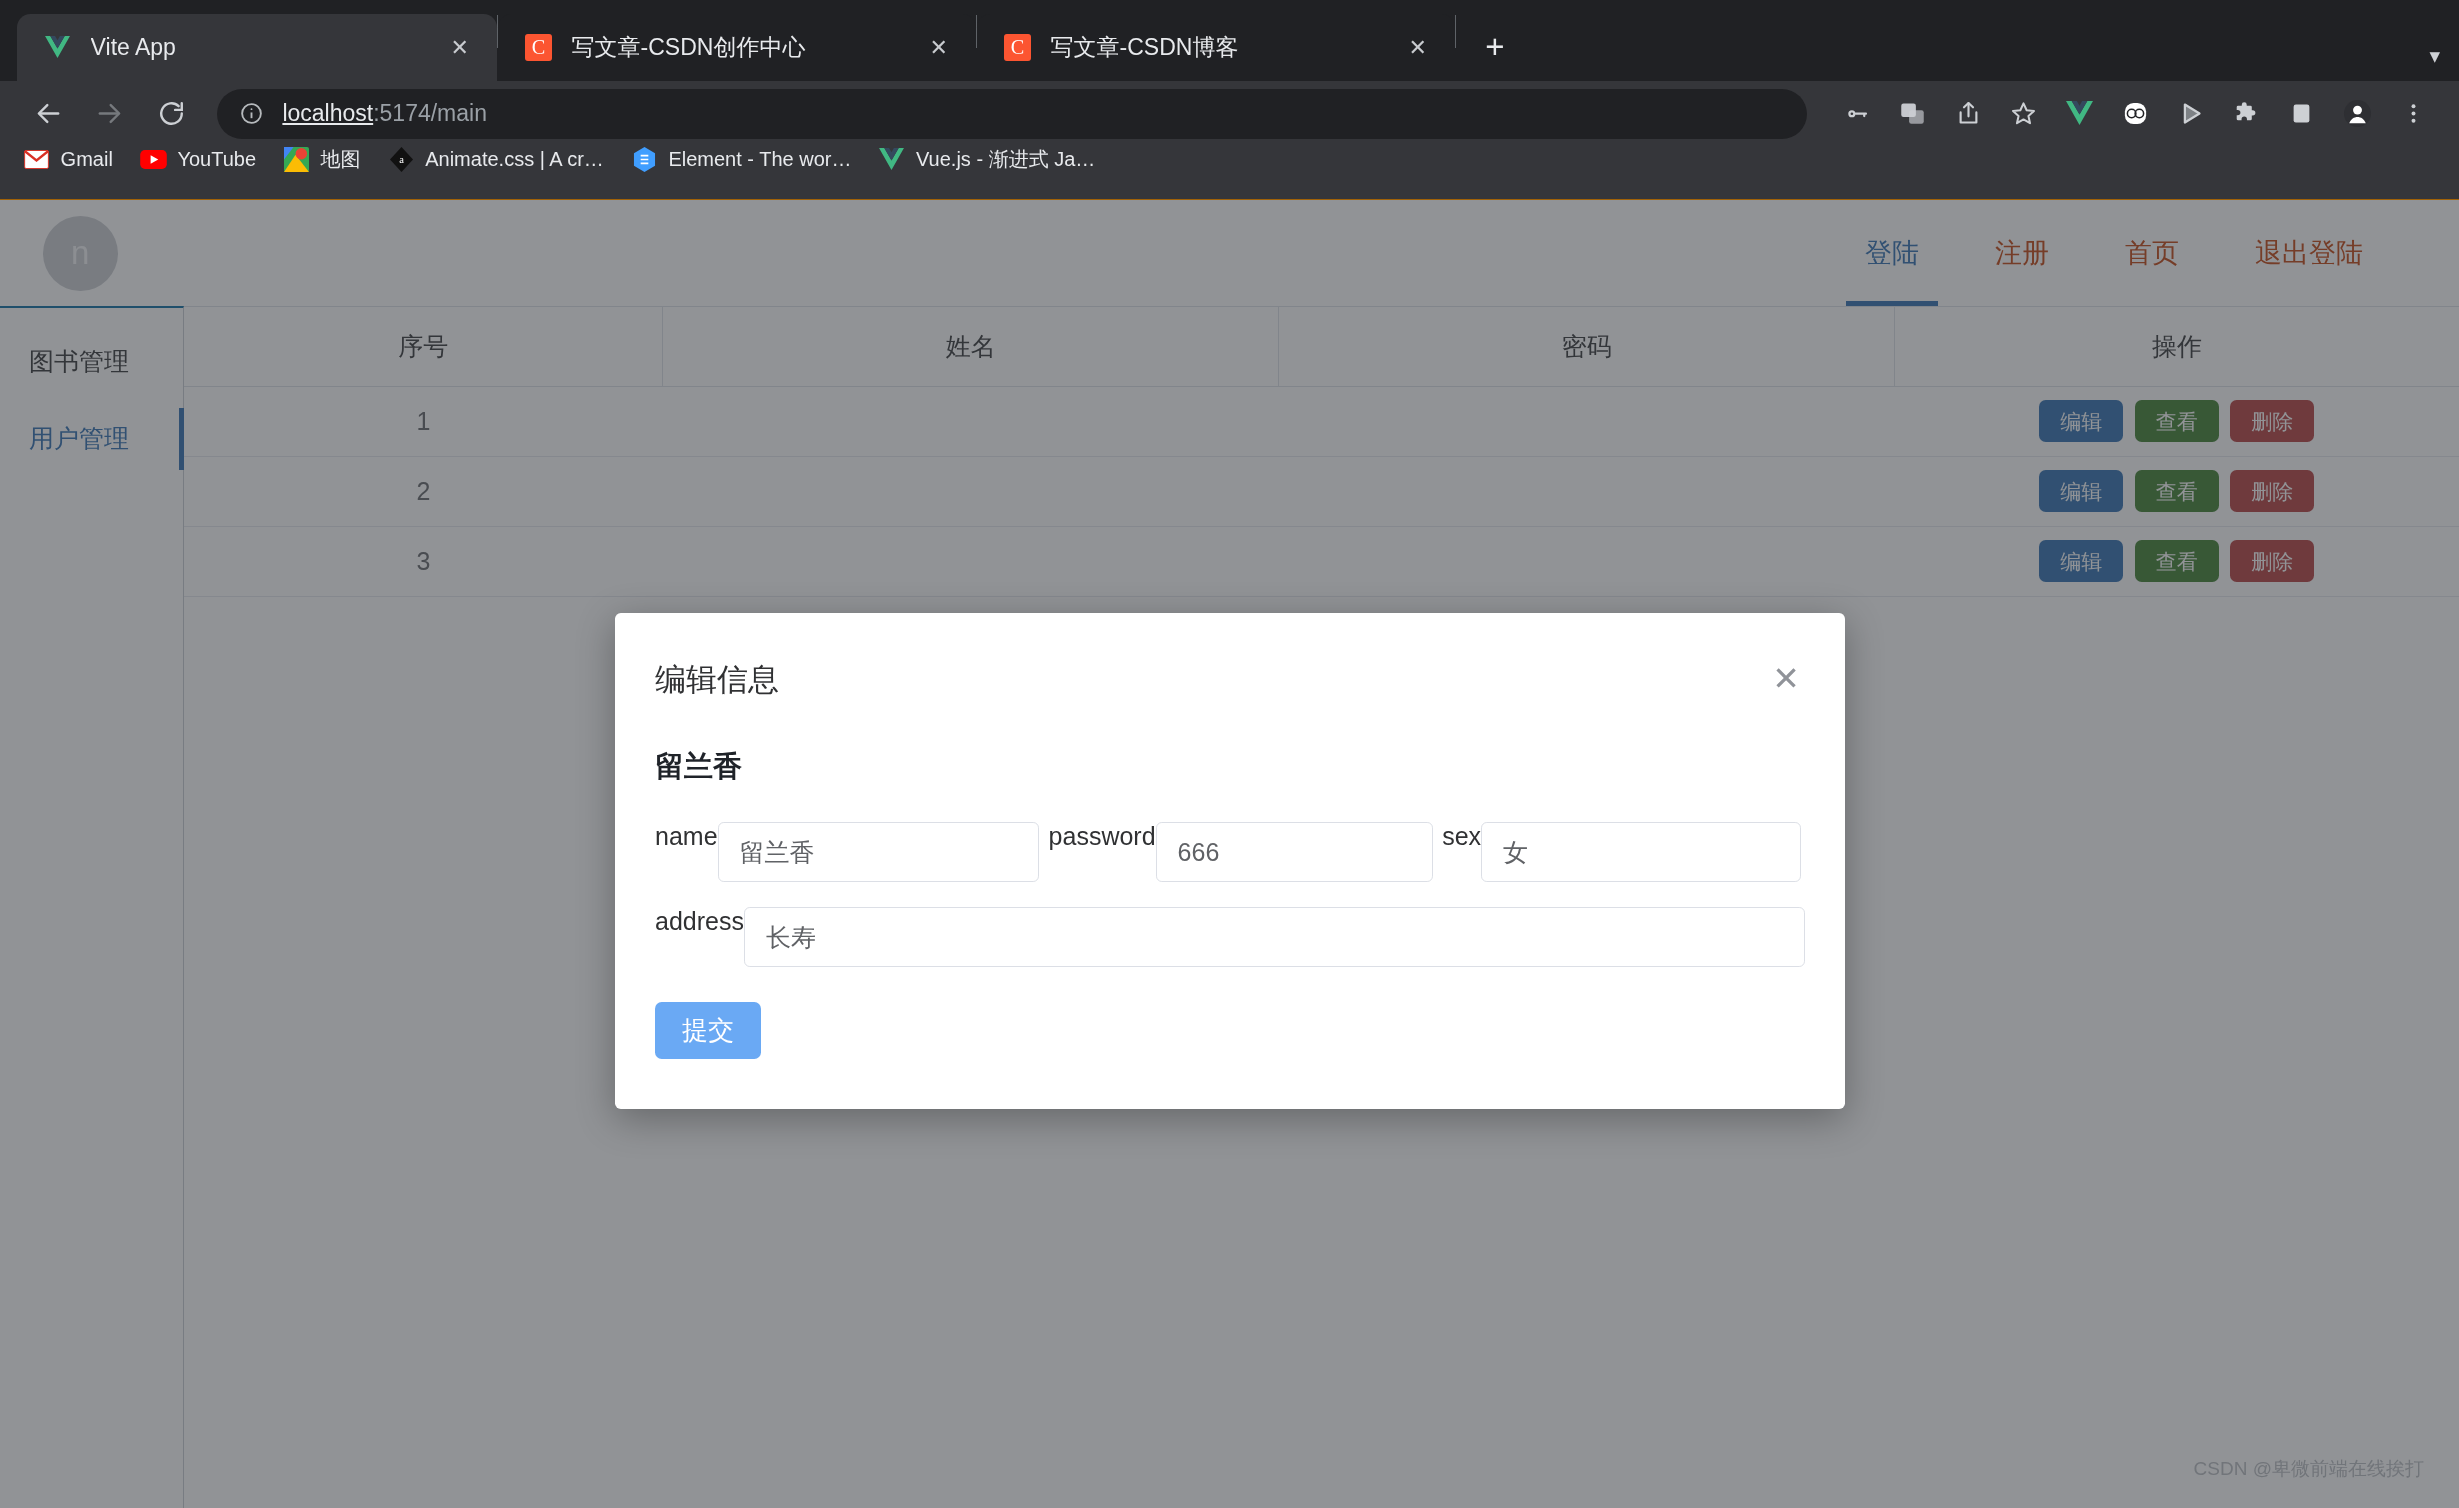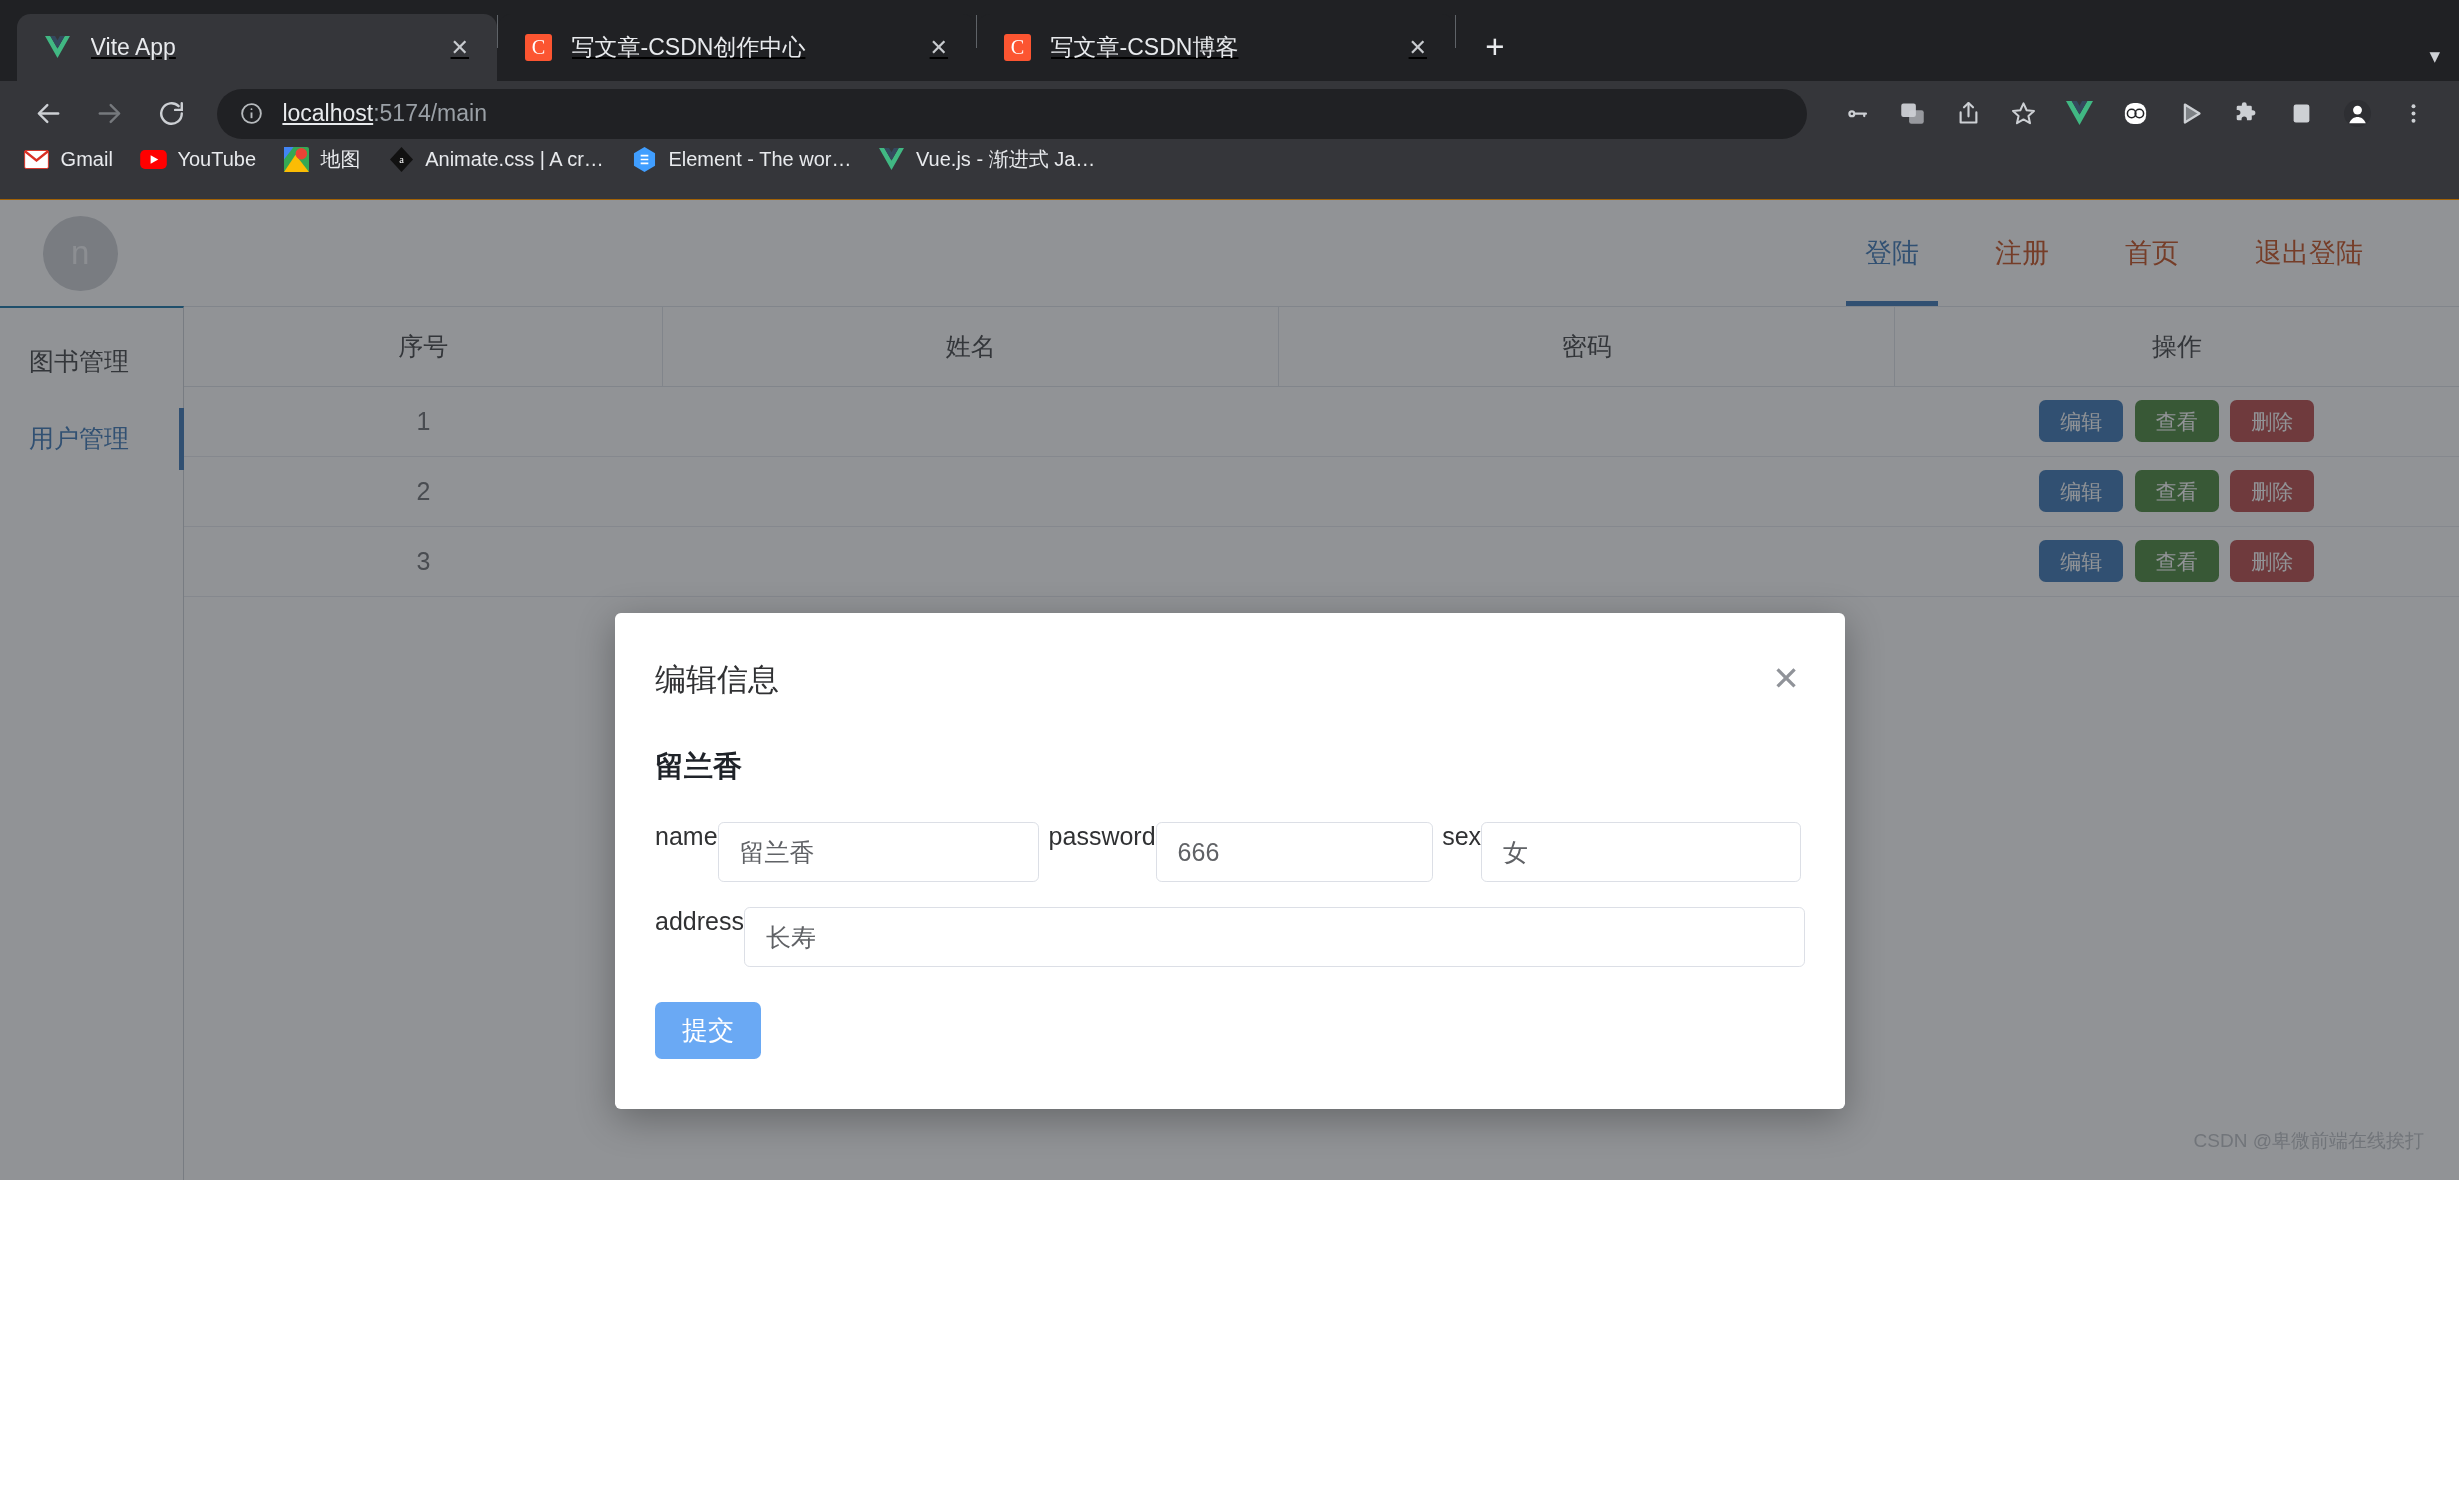--- a/index.html
+++ b/index.html
@@ -22,21 +22,20 @@
     position: relative;
   }
   .tab {
     height: 67px;
     display: flex;
     align-items: center;
     border-radius: 13.4px 13.4px 0 0;
     padding: 0 21px 0 25px;
     position: relative;
     min-width: 0;
-    text-decoration: underline;
   }
   .tab.active { background: #35363a; width: 480px; }
   .tab.inactive { background: #202124; width: 478px; }
   .tab-favicon {
     width: 31px; height: 31px;
     flex: 0 0 31px;
     display: flex; align-items: center; justify-content: center;
     margin-right: 17.3px;
   }
   .tab-title {
@@ -115,21 +114,21 @@
     color: #e8eaed;
     font-size: 20px;
     white-space: nowrap;
   }
   .bm-ico { width: 27px; height:27px; margin-right: 10.6px; flex:0 0 27px; display:flex;align-items:center;justify-content:center; }
 
   
   .viewport {
     position: relative;
     width: 2459px;
-    height: 980px;
+    height: 1308px;
     background: #ffffff;
     overflow: hidden;
   }
   .page {
     position:absolute; inset:0;
     background: #ffffff;
   }
 
   .app-header {
     height: 106px;

